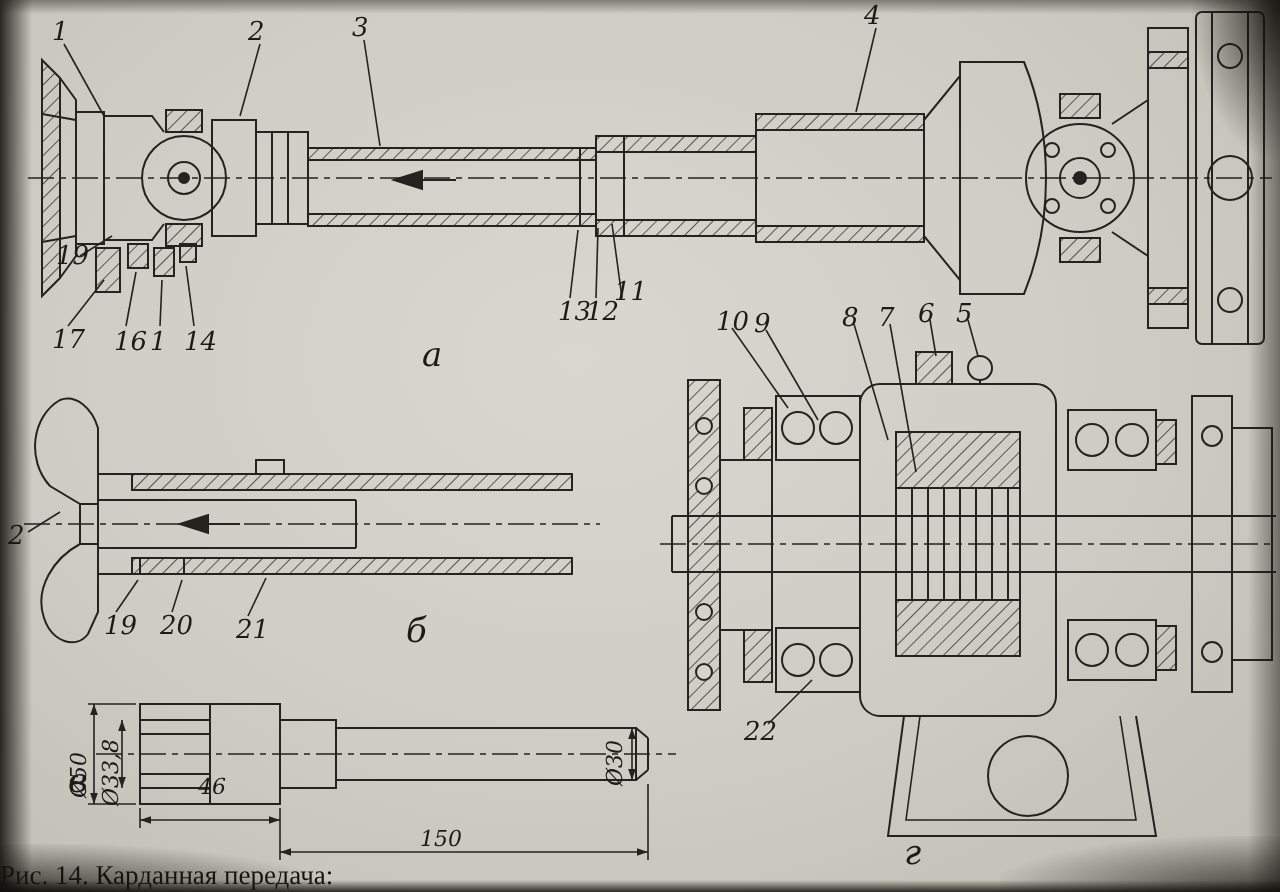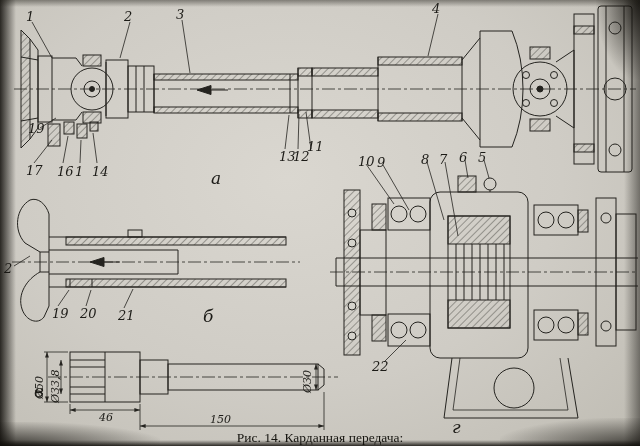--- a/index.html
+++ b/index.html
@@ -7,21 +7,21 @@
   .page{position:relative;width:640px;height:446px;overflow:hidden;
         background:radial-gradient(ellipse at 45% 40%, #dad7d0 0%, #cfccc5 55%, #bfbcb3 100%)}
   svg{position:absolute;left:0;top:0;z-index:1}
   .callout{position:absolute;z-index:2;font-style:italic;font-size:13px;color:#1c1b17;line-height:1;white-space:nowrap}
   .view-label{position:absolute;z-index:2;font-style:italic;font-size:17px;color:#1c1b17;line-height:1}
   .dim{position:absolute;z-index:2;font-style:italic;font-size:11px;color:#1c1b17;line-height:1;white-space:nowrap}
   .dim.rot{transform:rotate(-90deg);transform-origin:left top}
   .watermark{position:absolute;left:36px;top:348px;z-index:3;font-family:"DejaVu Sans",sans-serif;
              font-weight:bold;font-size:50px;letter-spacing:5px;white-space:nowrap;
              color:rgba(214,212,205,0.82);text-shadow:0 0 2px rgba(110,108,100,0.45)}
-  .caption{position:absolute;left:0;top:430px;width:100%;z-index:5;text-align:center;
+  .caption{position:absolute;left:0;top:430px;width:100%;z-index:5;text-align:left;
            font-family:"Liberation Serif",serif;font-size:13.5px;color:#15140f}
   .edge{position:absolute;z-index:4;pointer-events:none}
 </style>
 </head>
 <body>
 
 <div class="page">
 
   <svg width="640" height="446" viewBox="0 0 640 446">
     <defs>
@@ -258,21 +258,21 @@
   <div class="callout" style="left:4px;top:262px">2</div>
   <div class="callout" style="left:52px;top:307px">19</div>
   <div class="callout" style="left:80px;top:307px">20</div>
   <div class="callout" style="left:118px;top:309px">21</div>
   <div class="view-label" style="left:203px;top:308px">б</div>
 
   <div class="view-label" style="left:34px;top:383px">в</div>
   <div class="dim rot" style="left:34px;top:399px">Ø50</div>
   <div class="dim rot" style="left:50px;top:403px">Ø33,8</div>
   <div class="dim rot" style="left:302px;top:393px">Ø30</div>
-  <div class="dim" style="left:99px;top:412px">46</div>
+  <div class="dim" style="left:99px;top:388px">46</div>
   <div class="dim" style="left:210px;top:414px">150</div>
 
   <div class="callout" style="left:358px;top:155px">10</div>
   <div class="callout" style="left:377px;top:156px">9</div>
   <div class="callout" style="left:421px;top:153px">8</div>
   <div class="callout" style="left:439px;top:153px">7</div>
   <div class="callout" style="left:459px;top:151px">6</div>
   <div class="callout" style="left:478px;top:151px">5</div>
   <div class="callout" style="left:372px;top:360px">22</div>
   <div class="view-label" style="left:452px;top:419px">г</div>

